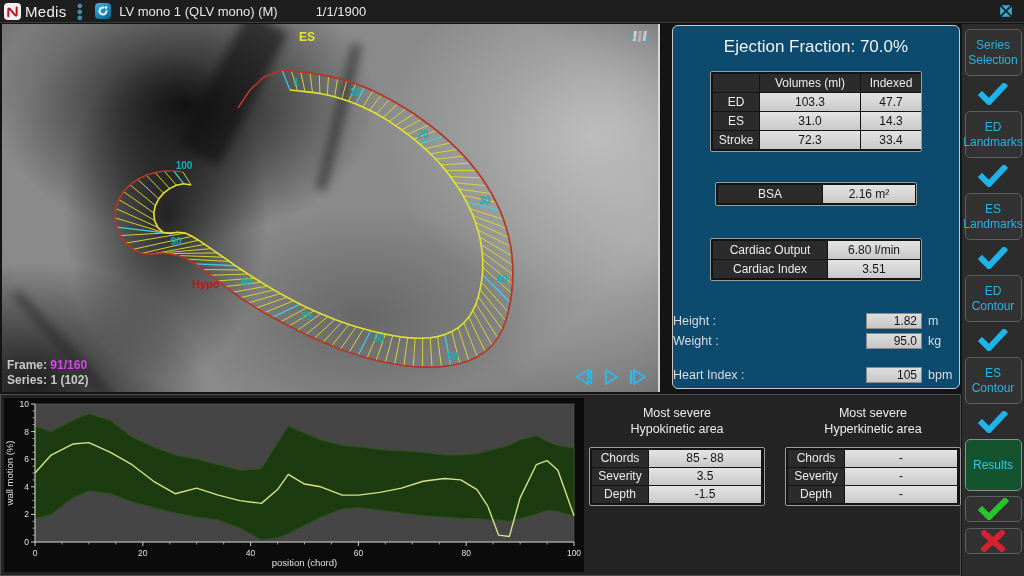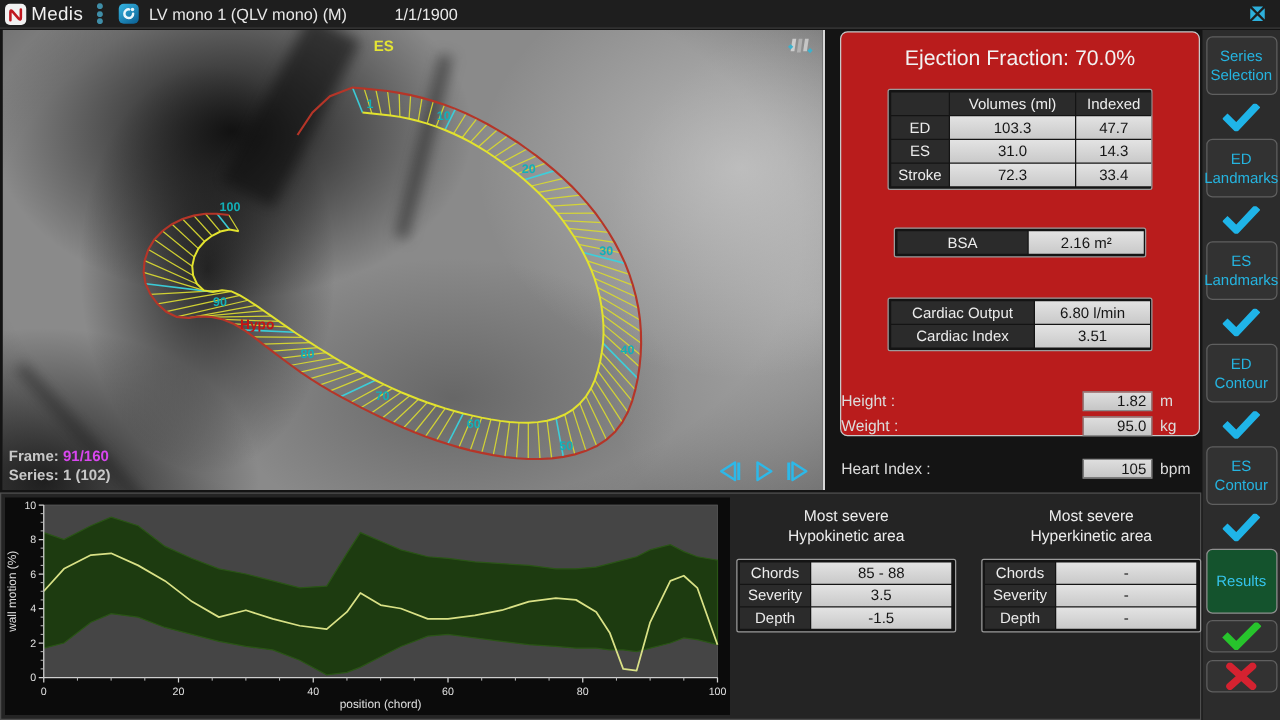--- a/index.html
+++ b/index.html
@@ -32,30 +32,30 @@
       radial-gradient(ellipse 260px 160px at 55% 80%, rgba(60,60,60,.45), transparent 70%),
       radial-gradient(ellipse 240px 170px at 5% 98%, rgba(10,10,10,.8), transparent 72%),
       radial-gradient(ellipse 620px 420px at 48% 45%, transparent 52%, rgba(0,0,0,.62) 100%);
   }
   .streak { position:absolute; background:rgba(25,25,25,.55); filter:blur(5px); }
   .streak.s1 { left:332px; top:18px; width:10px; height:150px; transform:rotate(14deg); }
   .streak.s2 { left:60px; top:250px; width:8px; height:150px; transform:rotate(-42deg); }
   .streak.s3 { left:208px; top:-10px; width:46px; height:150px; transform:rotate(28deg); background:rgba(15,15,15,.6); }
   .overlay-svg { position:absolute; inset:0; }
   .es-tag { position:absolute; left:297px; top:6px; color:#e4e434; font-size:12px; font-weight:bold; }
-  .hypo-tag { position:absolute; left:190px; top:230px; color:#c41414; font-size:11px; font-weight:bold; }
+  .hypo-tag { position:absolute; left:190px; top:254px; color:#c41414; font-size:11px; font-weight:bold; }
   .frame-info { position:absolute; left:5px; bottom:4px; font-size:12px; font-weight:bold; color:#c8c8c8; line-height:15px; }
   .frame-info .cy { color:#d946ef; }
   .playback { position:absolute; right:10px; bottom:6px; display:flex; gap:7px; }
   .pb-btn { width:20px; height:18px; cursor:pointer; }
   .watermark { position:absolute; right:6px; top:5px; opacity:.85; }
 
   
-  .results-panel { position:absolute; left:672px; top:25px; width:288px; height:324px;
-    background:#b91c1c; border:1px solid #c8c8c8; border-radius:6px; color:#e5e5e5; }
+  .results-panel { position:absolute; left:672px; top:25px; width:288px; height:364px;
+    background:#0c4a6e; border:1px solid #c8c8c8; border-radius:6px; color:#e5e5e5; }
   .rp-title { text-align:center; font-size:17px; margin-top:11px; color:#f2f2f2; }
   .tbl { display:grid; gap:1px; background:#141414; border:1px solid #9b9b9b;
     padding:2px; border-radius:2px; }
   .hcell { background:#2b2b2b; color:#ececec; font-size:12px; display:flex;
     align-items:center; justify-content:center; height:18px; }
   .vcell { background:linear-gradient(#e3e3e3,#c9c9c9); color:#151515; font-size:12px;
     display:flex; align-items:center; justify-content:center; height:18px; }
   .volumes { width:212px; margin:14px auto 0; grid-template-columns:46px 100px 60px; }
   .bsa { width:202px; margin:30px auto 0; grid-template-columns:104px 92px; }
   .cardiac { width:212px; margin:32px auto 0; grid-template-columns:114px 92px; }

